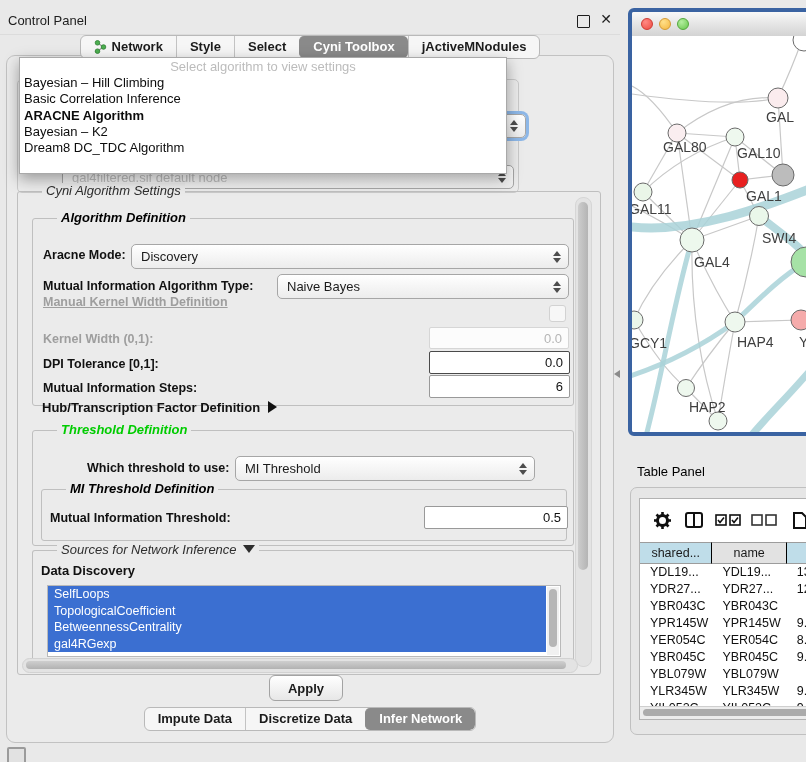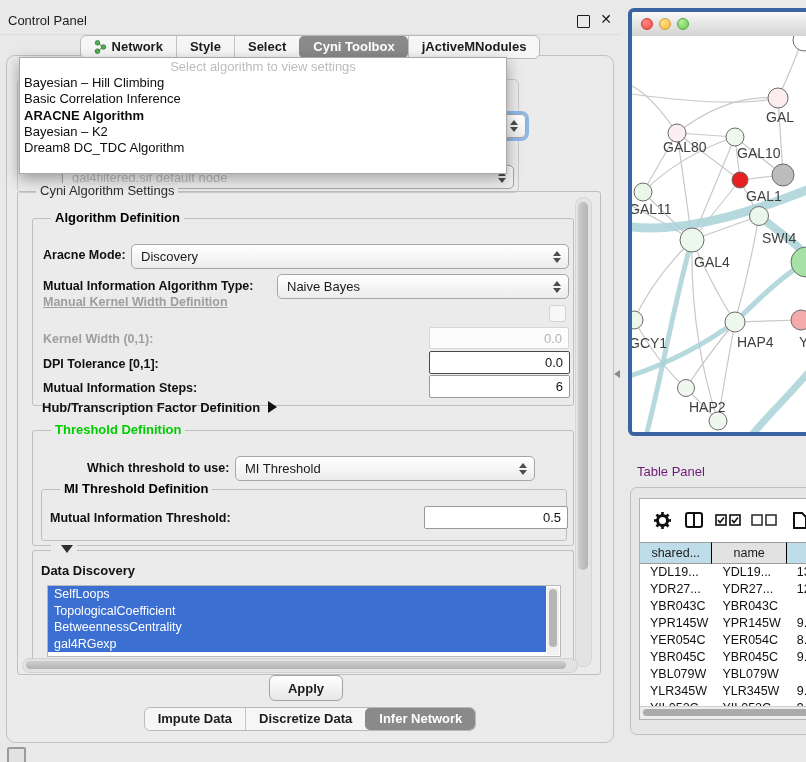--- a/index.html
+++ b/index.html
@@ -43,22 +43,22 @@
   .combo.focused{box-shadow:0 0 0 3px #8db7e7;}
   .combo.ghost{color:#bdbdbd;}
   
   .algo-dropdown{position:absolute;left:12px;top:1px;width:486px;height:115px;z-index:40;
     background:#ffffff;border:1px solid #a9a9a9;box-shadow:0 5px 14px rgba(0,0,0,.35);}
   .algo-prompt{height:17px;line-height:17px;text-align:center;font-size:13px;color:#bcbcbc;}
   .algo-item{height:16.3px;line-height:16.3px;font-size:13px;color:#0c0c0c;padding-left:4px;cursor:pointer;}
   .algo-item.bold{font-weight:bold;}
   
   .group{position:absolute;border:1px solid #bfbfbf;border-radius:3px;}
-  .group > .legend{position:absolute;top:-9px;left:18px;background:#ebebeb;padding:0 4px;
-    font-size:13px;color:#2e2e2e;white-space:nowrap;}
+  .group > .legend{position:absolute;top:-9px;left:24px;background:#ebebeb;padding:0 4px;
+    font-size:13px;color:#2e2e2e;white-space:nowrap;font-style:italic;}
   .legend.blue{color:#000000;font-weight:bold;}
   .legend.green{color:#00cc00;font-weight:bold;}
   .cyni-group{left:10px;top:135px;width:582px;height:482px;}
   
   .v-scroll{position:absolute;right:8px;top:5px;width:15px;height:468px;background:#e3e3e3;
     border-radius:8px;border:1px solid #d6d6d6;}
   .v-scroll .thumb{position:absolute;left:1.5px;top:4px;width:10px;height:368px;border-radius:6px;
     background:linear-gradient(90deg,#cdcdcd,#b4b4b4);}
   .alg-def{left:14px;top:26px;width:540px;height:186px;}
   .row-label{position:absolute;font-size:12.5px;font-weight:bold;color:#111;white-space:nowrap;}
@@ -99,21 +99,21 @@
   .net-window{position:absolute;left:628px;top:8px;width:200px;height:428px;
     border:4px solid #3a63a2;border-radius:6px;background:#fff;box-sizing:border-box;overflow:hidden;}
   .net-titlebar{position:absolute;left:0;top:0;right:0;height:24px;
     background:linear-gradient(#f8f8f8,#d3d3d3);border-bottom:1px solid #a8a8a8;}
   .light{position:absolute;top:6px;width:12px;height:12px;border-radius:50%;cursor:pointer;box-sizing:border-box;}
   .light.red{left:9px;background:radial-gradient(circle at 35% 30%,#ff8a84,#ee4b42);border:1px solid #ce3a33;}
   .light.yellow{left:27px;background:radial-gradient(circle at 35% 30%,#ffe08a,#f5b63f);border:1px solid #d49a33;}
   .light.green{left:45px;background:radial-gradient(circle at 35% 30%,#b4eea0,#67c74c);border:1px solid #53a83c;}
   .net-canvas{position:absolute;left:0;top:24px;right:0;bottom:0;background:#fff;}
   
-  .table-title{position:absolute;left:637px;top:464px;font-size:13px;color:#701a75;}
+  .table-title{position:absolute;left:637px;top:464px;font-size:13px;color:#000000;}
   .table-panel{position:absolute;left:630px;top:487px;width:200px;height:246px;
     background:#e6e6e6;border:1px solid #c0c0c0;border-radius:7px;}
   .table-inner{position:absolute;left:8px;top:10px;width:190px;height:220px;background:#fff;
     border:1px solid #b2b2b2;overflow:hidden;}
   .tbl-toolbar{position:absolute;left:0;top:0;right:0;height:42px;background:#fff;
     display:flex;align-items:center;gap:10px;padding-left:14px;}
   .tbl-toolbar svg{display:block;cursor:pointer;}
   .tbl-header{position:absolute;left:0;top:43px;right:0;height:22px;display:flex;font-size:12.5px;color:#1a1a1a;}
   .th{box-sizing:border-box;border-right:1px solid #000000;border-top:1px solid #9c9c9c;border-bottom:1px solid #9c9c9c;
     display:flex;align-items:center;justify-content:center;cursor:pointer;}
@@ -243,21 +243,21 @@
             </span>
         </div>
         <div class="group mi-group">
           <span class="legend blue">MI Threshold Definition</span>
           <span class="row-label" style="left:8px;top:21px;">Mutual Information Threshold:</span>
           <div class="num-field" style="left:382px;top:16px;width:144px;height:23px;">0.5</div>
         </div>
       </div>
 
       <div class="group sources-group">
-        <span class="legend"><span class="tri-down"></span></span>
+        <span class="legend"><span>Sources for Network Inference</span><span class="tri-down"></span></span>
         <span class="attr-title">Data Discovery</span>
         <div class="attr-list">
           <div>
               <div class="attr-item">SelfLoops</div>
               <div class="attr-item">TopologicalCoefficient</div>
               <div class="attr-item">BetweennessCentrality</div>
               <div class="attr-item">gal4RGexp</div>
             </div>
           <div class="attr-vscroll">
               <div class="thumb"></div>

